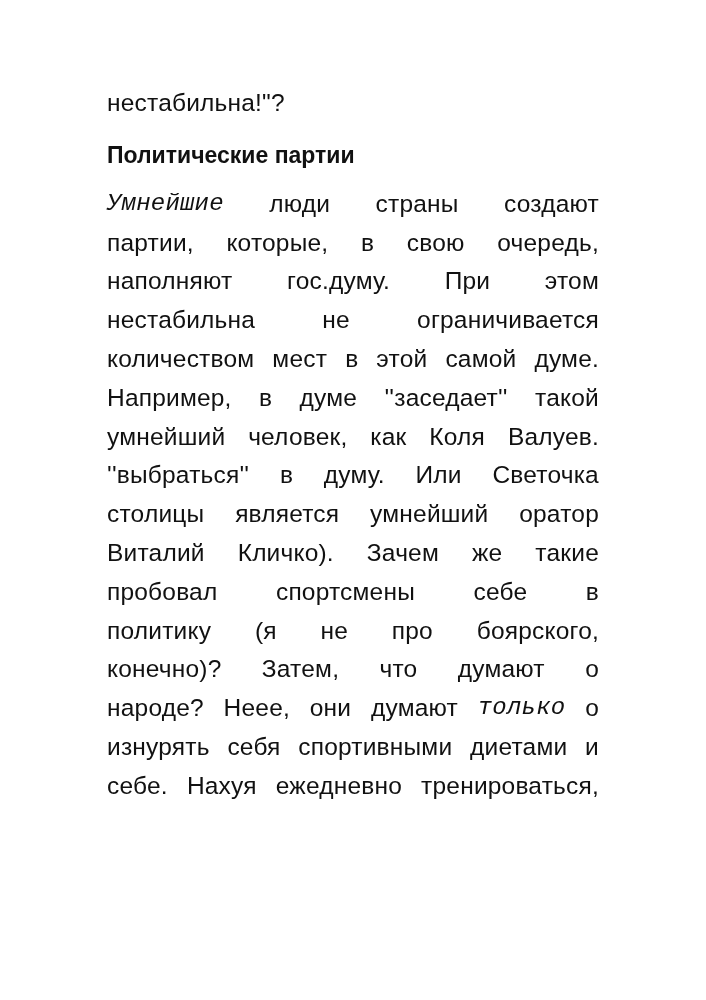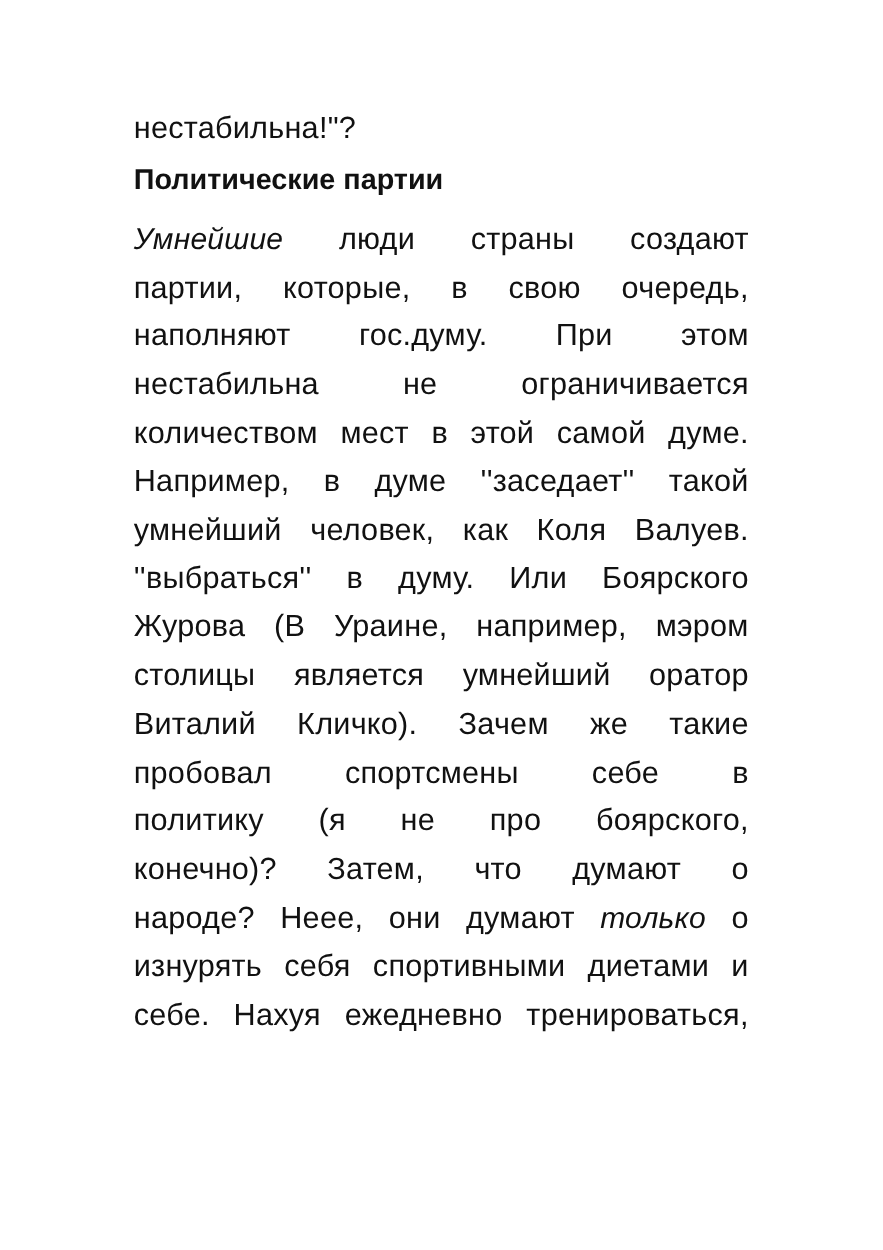--- a/index.html
+++ b/index.html
@@ -23,24 +23,25 @@
       display: flex;
       justify-content: space-between;
     }
     .line.left { display: block; }
     .line.left span { margin-right: 7px; }
     .heading {
       font-weight: bold;
       font-size: 23px;
       height: 40px;
       line-height: 40px;
+      margin-top: 12px;
       margin-bottom: 10px;
     }
     .it {
-      font-family: Liberation Sans, sans-serif;
+      font-family: Liberation Mono, monospace;
       font-style: italic;
       font-size: 24px;
     }
     .first { margin-bottom: 0; }
   </style>
 </head>
 <body>
 
 <div class="page">
   <div class="line left first">
@@ -92,28 +93,21 @@
         <span>человек,</span>
         <span>как</span>
         <span>Коля</span>
         <span>Валуев.</span>
       </div>
       <div class="line just">
         <span>''выбраться''</span>
         <span>в</span>
         <span>думу.</span>
         <span>Или</span>
-        <span>Боярского</span>
-      </div>
-      <div class="line just">
-        <span>Журова</span>
-        <span>(В</span>
-        <span>Ураине,</span>
-        <span>например,</span>
-        <span>мэром</span>
+        <span>Светочка</span>
       </div>
       <div class="line just">
         <span>столицы</span>
         <span>является</span>
         <span>умнейший</span>
         <span>оратор</span>
       </div>
       <div class="line just">
         <span>Виталий</span>
         <span>Кличко).</span>

